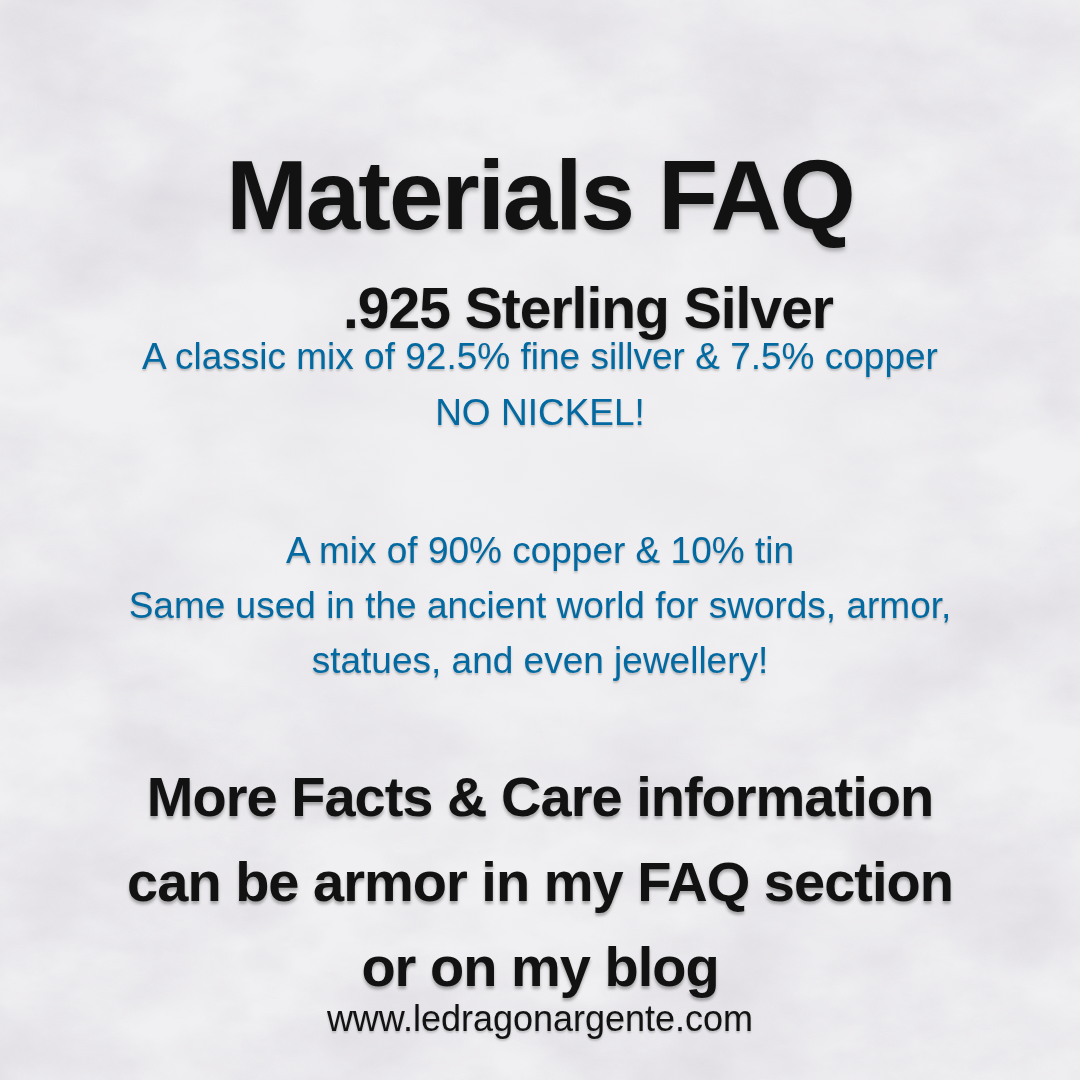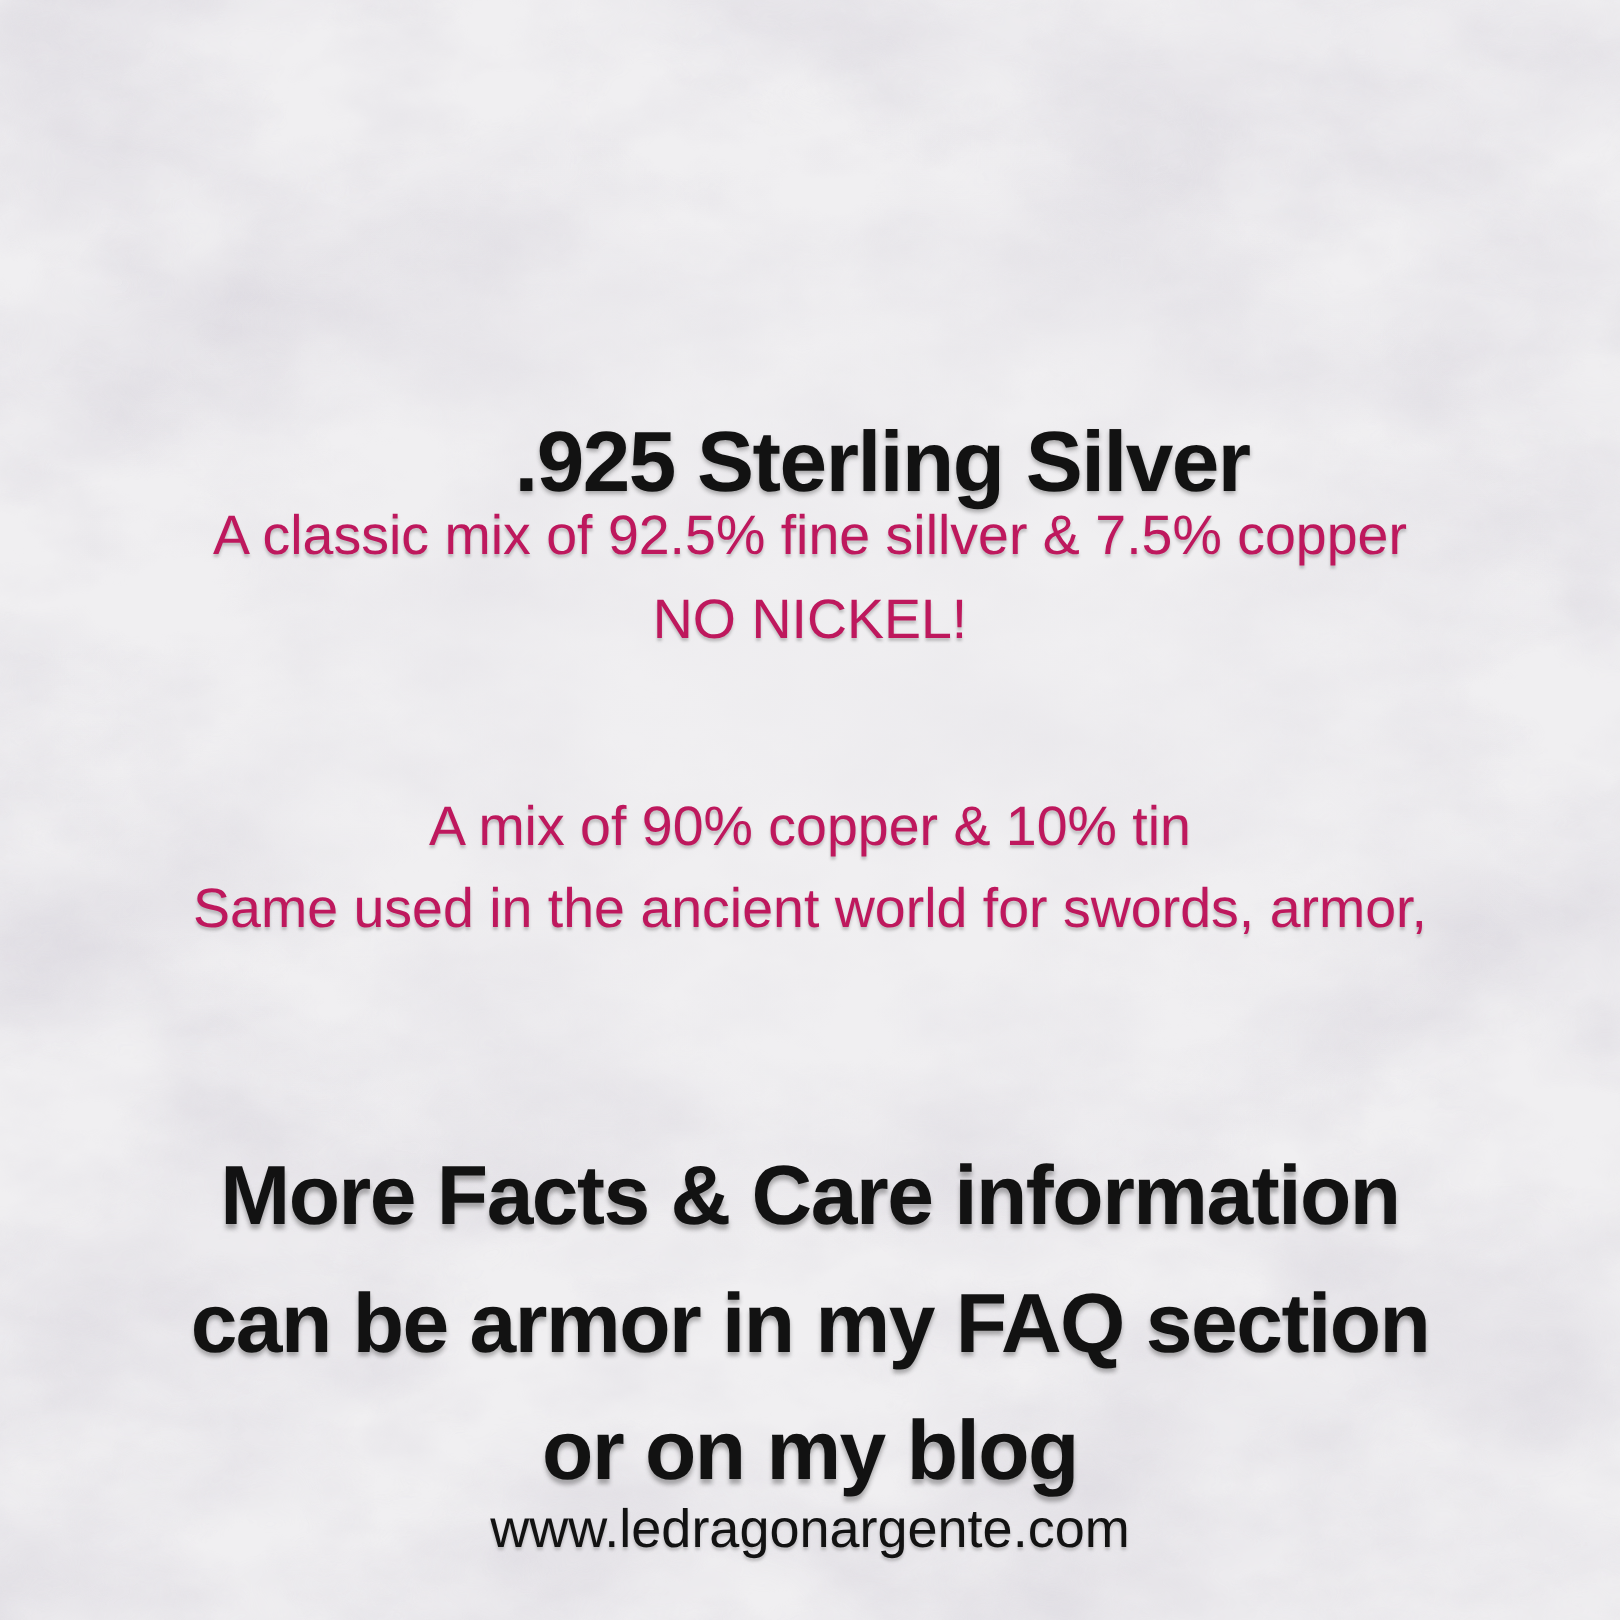--- a/index.html
+++ b/index.html
@@ -56,21 +56,21 @@
     font-weight: 700;
     letter-spacing: -1px;
     text-shadow: 0 2px 3px rgba(40,40,40,0.35);
     padding-left: 48px;
   }
   .silver-heading { top: 232px; }
   .bronze-heading { top: 404px; }
   .body-line {
     font-size: 37px;
     font-weight: 400;
-    color: #be185d;
+    color: #0369a1;
     text-shadow: 0 2px 2px rgba(60,60,60,0.28);
   }
   .silver-line-1 { top: 301px; }
   .silver-line-2 { top: 357px; }
   .bronze-line-1 { top: 495px; }
   .bronze-line-2 { top: 550px; }
   .bronze-line-3 { top: 605px; }
   .footer-line {
     font-size: 56px;
     font-weight: 700;
@@ -108,27 +108,29 @@
                   0 0 0 0 0.68
                   1.3 0 0 0 -0.55"></feColorMatrix>
       </filter>
     </defs>
     <rect width="1080" height="1080" fill="#f0eff1"></rect>
     <rect width="1080" height="1080" filter="url(#marbleClouds)" opacity="0.75"></rect>
     <rect width="1080" height="1080" filter="url(#marbleVeins)" opacity="0.38"></rect>
   </svg>
   <div class="center-glow"></div>
 
+  <h1 class="line title">Materials FAQ</h1>
 
   <h2 class="line heading silver-heading">.925 Sterling Silver</h2>
   <p class="line body-line silver-line-1">A classic mix of 92.5% fine sillver &amp; 7.5% copper</p>
   <p class="line body-line silver-line-2">NO NICKEL!</p>
 
   <p class="line body-line bronze-line-1">A mix of 90% copper &amp; 10% tin</p>
   <p class="line body-line bronze-line-2">Same used in the ancient world for swords, armor,</p>
+  <p class="line body-line bronze-line-3">statues, and even jewellery!</p>
 
   <p class="line footer-line footer-line-1">More Facts &amp; Care information</p>
   <p class="line footer-line footer-line-2">can be armor in my FAQ section</p>
   <p class="line website">www.ledragonargente.com</p>
 
   <p class="line footer-line footer-line-3">or on my blog</p>
 
 </div>
 
 </body></html>

